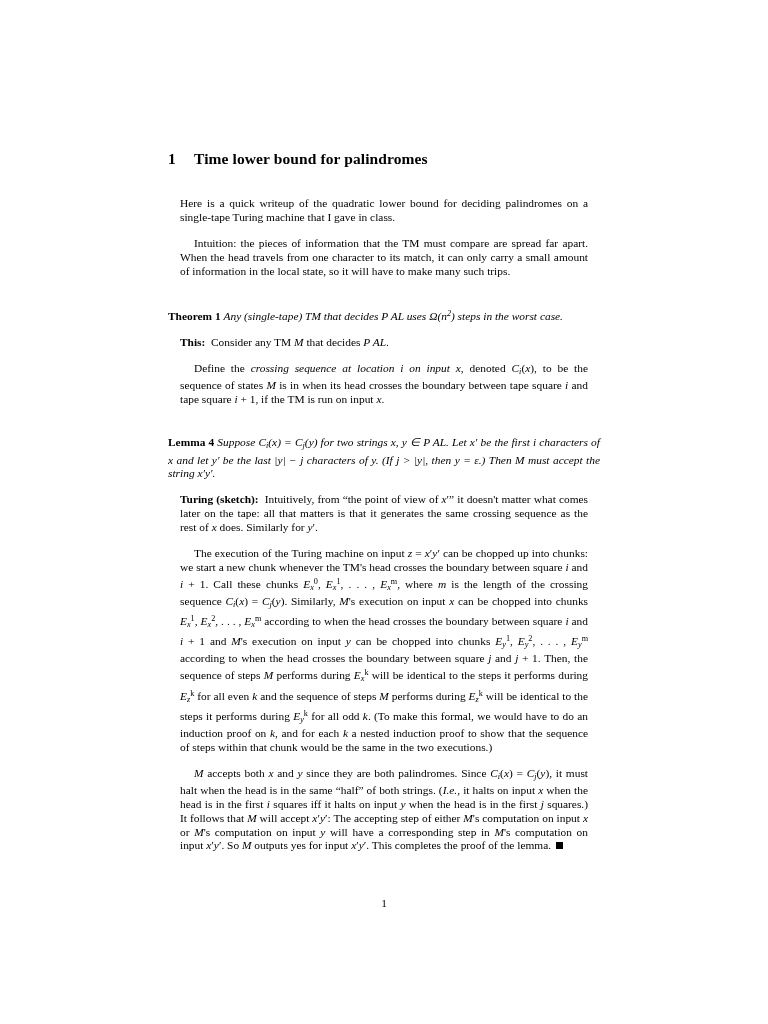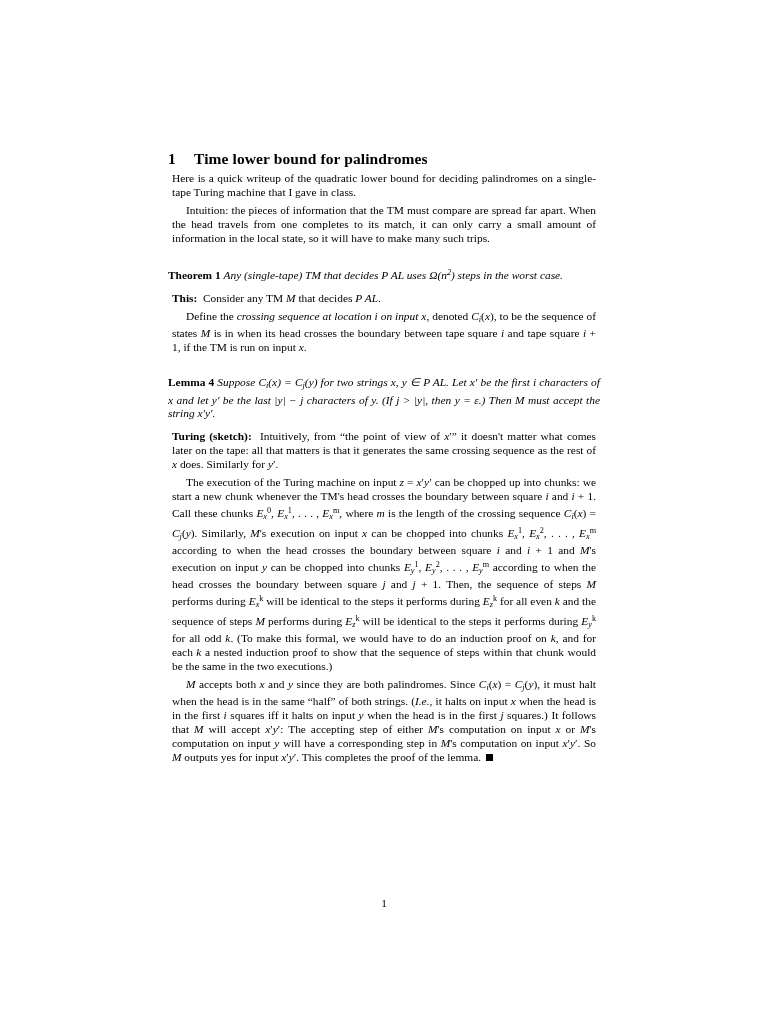--- a/index.html
+++ b/index.html
@@ -25,29 +25,29 @@
   .content {
     position: absolute;
     left: 168px;
     top: 150px;
     width: 432px;
   }
   h1.section-title {
     font-family: "Liberation Serif", serif;
     font-size: 15.5px;
     font-weight: bold;
-    margin: 0 0 4px 0;
+    margin: 0 0 29px 0;
     letter-spacing: 0.1px;
   }
   h1.section-title .num {
     display: inline-block;
     width: 26px;
   }
   p {
-    margin: 4px;
+    margin: 12px;
     font-size: 11.4px;
     line-height: 13.9px;
     text-align: justify;
     text-justify: inter-word;
   }
   p.indent {
     text-indent: 14px;
   }
   p.noindent {
     text-indent: 0;
@@ -112,21 +112,21 @@
 
 <div class="page">
   <div class="content">
 
     <h1 class="section-title">
       <span class="num">1</span><span>Time lower bound for palindromes</span>
     </h1>
 
     <p class="noindent">Here is a quick writeup of the quadratic lower bound for deciding palindromes on a single-tape Turing machine that I gave in class.</p>
 
-    <p class="indent">Intuition: the pieces of information that the TM must compare are spread far apart. When the head travels from one completes to its match, it can only carry a small amount of information in the local state, so it will have to make many such trips.</p>
+    <p class="indent">Intuition: the pieces of information that the TM must compare are spread far apart. When the head travels from one character to its match, it can only carry a small amount of information in the local state, so it will have to make many such trips.</p>
 
     <div class="gap"></div>
 
     <div class="thm">
       <span class="lbl">Theorem 1</span>
       <span class="body">Any (single-tape) TM that decides <span class="mathit">P AL</span> uses Ω(<span class="mathit">n</span><sup>2</sup>) steps in the worst case.</span>
     </div>
 
     <div class="proof">
       <p class="noindent"><span class="lbl">This:</span>&nbsp;&nbsp;Consider any TM <span class="mathit">M</span> that decides <span class="mathit">P AL</span>.</p>

